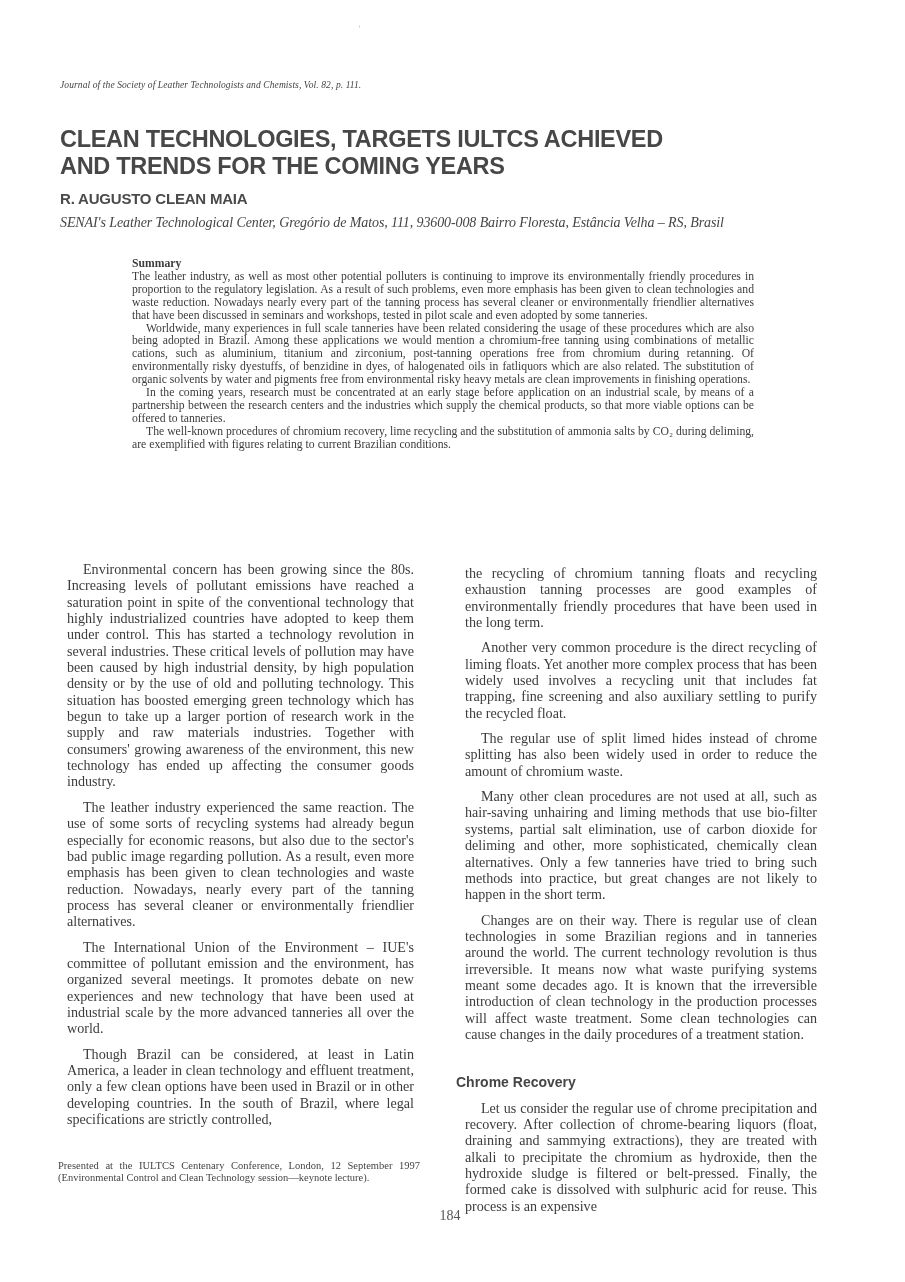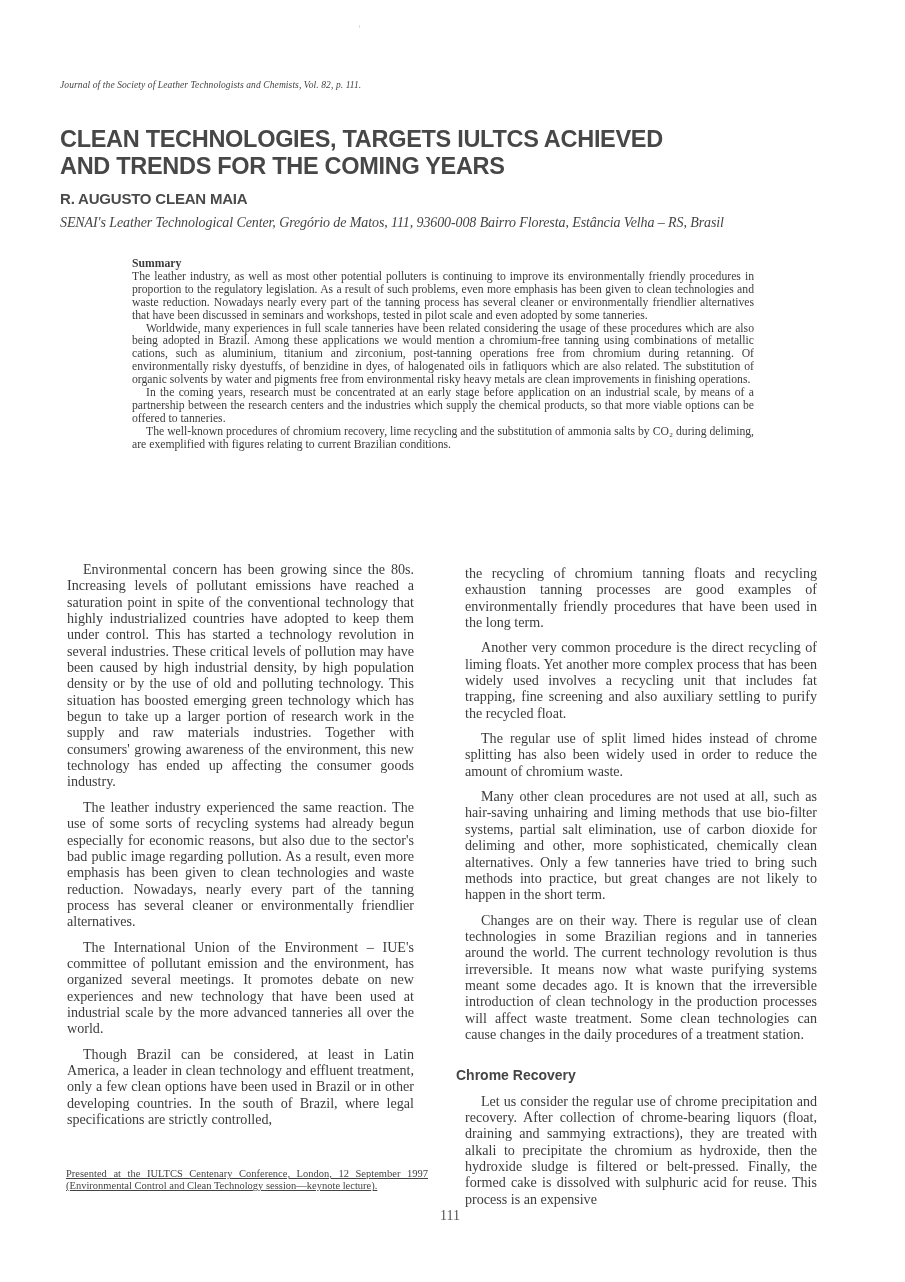--- a/index.html
+++ b/index.html
@@ -43,26 +43,25 @@
   }
   .col-left { left: 58px; }
   .col-right { left: 456px; top: 556px; width: 370px; }
   .col p { margin: 9px; text-align: justify; text-indent: 16px; }
   .col p.noindent { text-indent: 0; }
   .section-heading {
     font-family: "Liberation Sans", "DejaVu Sans", sans-serif;
     font-weight: bold; font-size: 14px; color: #454545;
     margin: 0 0 8px 0;
   }
-  .section-heading.chrome { margin-top: 25px; margin-bottom: 9px; }
+  .section-heading.chrome { margin-top: 32px; margin-bottom: 9px; }
   .footnote {
     position: absolute; left: 58px; top: 1160px; width: 362px;
     font-size: 10.5px; line-height: 12.3px; color: #444; text-align: justify;
-    margin: 8px;
-    text-decoration: underline;
+    margin: 0;
   }
   .page-number {
     position: absolute; left: 420px; top: 1208px; width: 60px; text-align: center;
     font-size: 14px; color: #555;
   }
   .speck {
     position: absolute; left: 359px; top: 25px; width: 1px; height: 3px; background: #ddd;
   }
 </style>
 </head>
@@ -100,13 +99,13 @@
 <div class="col col-right">
   <p class="noindent">the recycling of chromium tanning floats and recycling exhaustion tanning processes are good examples of environmentally friendly procedures that have been used in the long term.</p>
   <p>Another very common procedure is the direct recyc­ling of liming floats. Yet another more complex process that has been widely used involves a recycling unit that includes fat trapping, fine screening and also auxiliary settling to purify the recycled float.</p>
   <p>The regular use of split limed hides instead of chrome splitting has also been widely used in order to reduce the amount of chromium waste.</p>
   <p>Many other clean procedures are not used at all, such as hair-saving unhairing and liming methods that use bio-filter systems, partial salt elimination, use of carbon dioxide for deliming and other, more sophisticated, chemically clean alternatives. Only a few tanneries have tried to bring such methods into practice, but great changes are not likely to happen in the short term.</p>
   <p>Changes are on their way. There is regular use of clean technologies in some Brazilian regions and in tanneries around the world. The current technology revolution is thus irreversible. It means now what waste purifying systems meant some decades ago. It is known that the irreversible introduction of clean technology in the production processes will affect waste treatment. Some clean technologies can cause changes in the daily procedures of a treatment station.</p>
   <div class="section-heading chrome">Chrome Recovery</div>
   <p>Let us consider the regular use of chrome precipitation and recovery. After collection of chrome-bearing liquors (float, draining and sammying extractions), they are treated with alkali to precipitate the chromium as hydroxide, then the hydroxide sludge is filtered or belt-pressed. Finally, the formed cake is dissolved with sulphuric acid for reuse. This process is an expensive</p>
 </div>
 
-<div class="page-number">111</div>
+<div class="page-number">184</div>
 
 </body></html>

